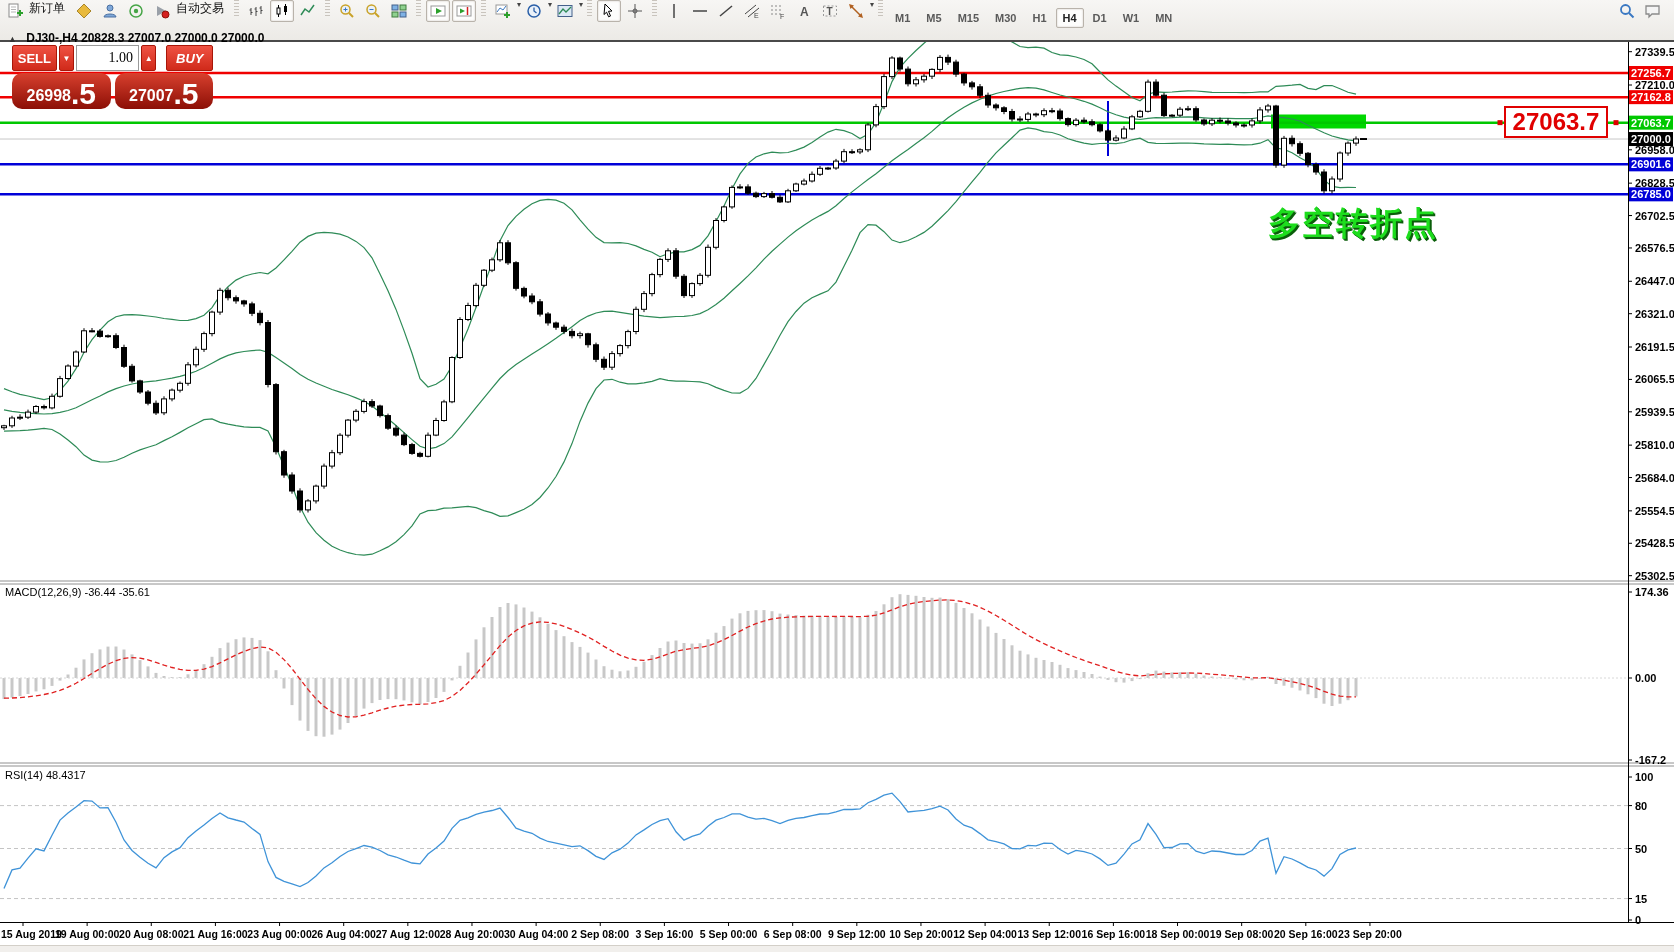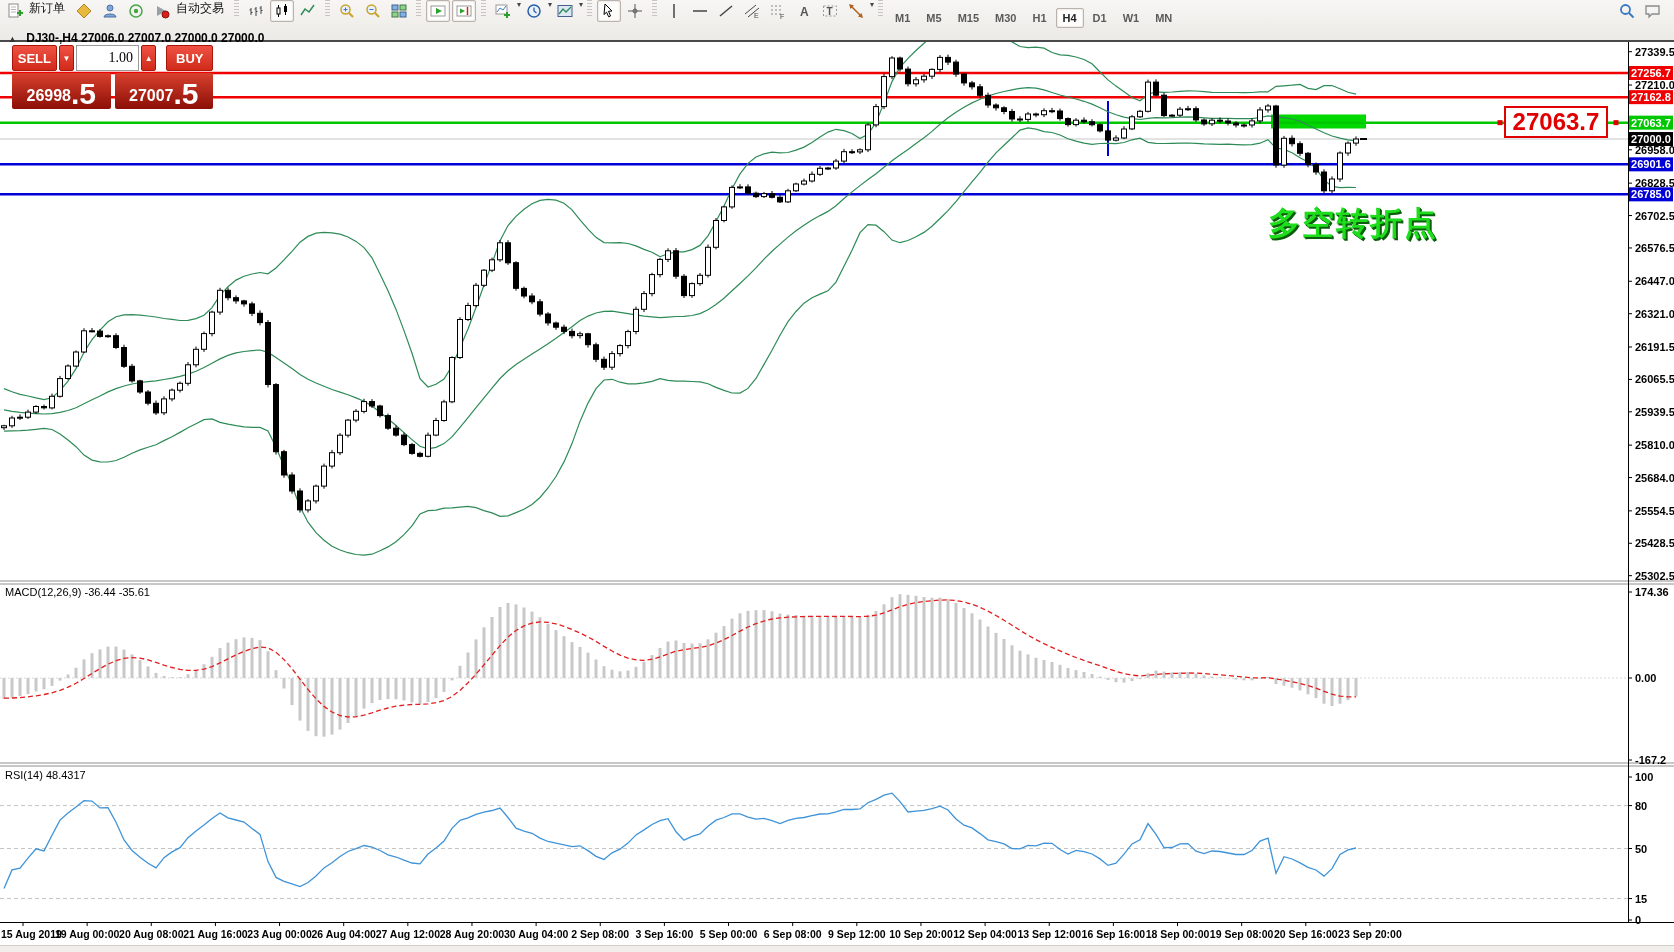--- a/index.html
+++ b/index.html
@@ -20,28 +20,28 @@
   
   #cv{position:absolute;left:0;top:0;}
   svg text{font-family:"Liberation Sans",sans-serif;}
   .chart-title{position:absolute;left:8px;top:31px;font-size:12px;font-weight:bold;color:#000;z-index:4;}
   .chart-title .tri{font-size:9px;color:#333;margin-right:6px;}
   .trade-panel{position:absolute;left:6px;top:45px;width:201px;z-index:5;padding-left:6px;}
   .tp-row{display:flex;height:26px;}
   .tp-row .btn{background:linear-gradient(#ef5243,#d02a1a);color:#fff;font-weight:bold;font-size:13px;
     border:1px solid #a81608;border-radius:2px;font-family:"Liberation Sans",sans-serif;padding:0;}
   .btn-sell{width:50px;margin-right:2px;}
-  .btn-buy{width:52px;margin-left:10px;}
+  .btn-buy{width:52px;margin-left:10px;font-style:italic;}
   .spin{width:17px;background:linear-gradient(#ef5243,#d02a1a);color:#fff;border:1px solid #a81608;border-radius:2px;
     font-size:8px;padding:0;}
   .vol{width:56px;text-align:right;font-size:14px;border:1px solid #9a9a9a;padding:0 5px 0 0;margin:0 2px;
     font-family:Liberation Serif, serif;color:#000;}
   .tp-prices{display:flex;height:36px;margin-top:2px;}
   .tp-price{flex:1;background:linear-gradient(#d8402e,#8c0f06);color:#fff;display:flex;align-items:flex-end;
-    justify-content:center;border-radius:2px;padding-bottom:2px;}
+    justify-content:center;border-radius:10px;padding-bottom:2px;}
   .tp-price.sellp{margin-right:2px;}
   .tp-price.buyp{margin-left:2px;justify-content:center;}
   .pm{font-size:16px;font-weight:bold;line-height:16px;margin-bottom:3px;}
   .pf{font-size:30px;font-weight:bold;line-height:26px;}
   .annotation{position:absolute;left:1268px;top:202px;font-size:32px;font-weight:bold;letter-spacing:2px;
     color:#1ddd1d;text-shadow:1px 1px 0 #0b5e0b,2px 2px 0 #0b5e0b;z-index:4;}
   .callout{position:absolute;left:1504px;top:106px;width:100px;height:28px;border:2px solid #e00000;background:#fff;
     color:#e00000;font-size:24px;font-weight:bold;display:flex;align-items:center;justify-content:center;z-index:4;}
   .statusbar{position:absolute;left:0;top:945px;width:1674px;height:7px;background:#f1efec;border-top:1px solid #d3cfc8;}
 </style>
@@ -908,21 +908,21 @@
         <svg width="18" height="16">
             <path d="M2 3h13v8H8l-3 3v-3H2z" fill="#f4f4f4" stroke="#8a8a8a" stroke-width="1.3"></path>
           </svg>
       </button>
     </div>
   </div>
 
   <div class="chart-title">
     <span class="tri">▲</span>
     <span>DJ30-,H4</span>
-    <span>27006.0 27007.0 27000.0 27000.0</span>
+    <span>20828.3 27007.0 27000.0 27000.0</span>
   </div>
 
   <div class="trade-panel">
     <div class="tp-row">
       <button class="btn btn-sell">SELL</button>
       <button class="spin">▼</button>
       <input class="vol" value="1.00" style="">
       <button class="spin">▲</button>
       <button class="btn btn-buy">BUY</button>
     </div>

